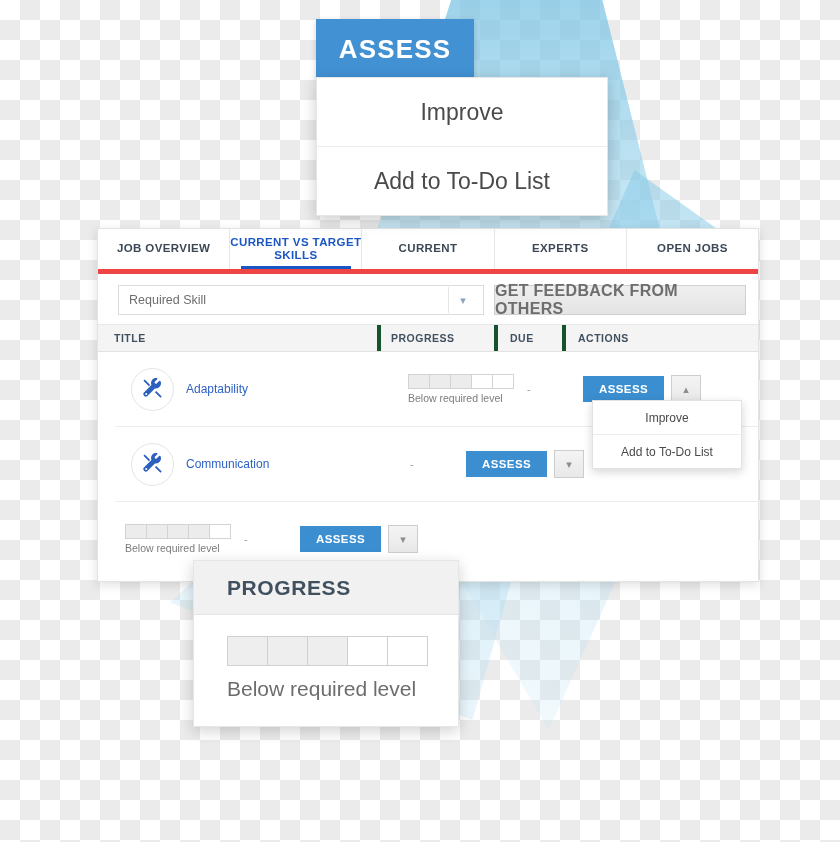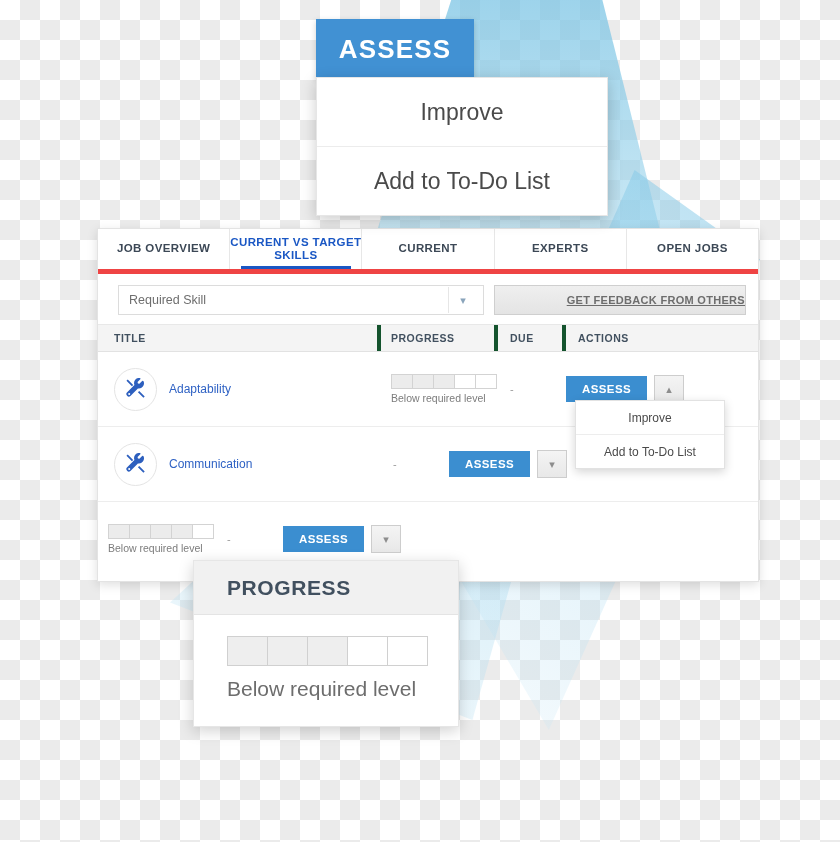--- a/index.html
+++ b/index.html
@@ -63,33 +63,33 @@
     padding:0 6px 0 10px;font-size:12.5px;color:#6e6e6e;cursor:pointer;
   }
   .select .chev{
     width:28px;height:26px;border-left:1px solid #e6e6e6;
     display:flex;align-items:center;justify-content:center;color:#8aa4bb;font-size:11px;
   }
   .fb-btn{
     width:250px;height:28px;border:1px solid #cfcfcf;
     background:linear-gradient(180deg,#efefef,#e4e4e4);
     display:flex;align-items:center;justify-content:flex-end;
-    font-size:11px;font-weight:bold;letter-spacing:.3px;color:#6d6d6d;cursor:pointer;text-decoration:underline;
+    font-size:16px;font-weight:bold;letter-spacing:.3px;color:#6d6d6d;cursor:pointer;
   }
 
   
   .thead{display:flex;background:#f4f4f4;border-top:1px solid #e8e8e8;border-bottom:1px solid #e2e2e2;height:26px;align-items:center;}
   .th{font-size:10.5px;font-weight:bold;letter-spacing:.5px;color:#41505f;border-right:4px solid #14532d;height:100%;display:flex;align-items:center;}
   .th:last-child{border-right:none;}
   .c-title{width:283px;padding-left:16px;box-sizing:border-box;}
   .c-prog{width:117px;padding-left:10px;box-sizing:border-box;}
   .c-due{width:68px;padding-left:12px;box-sizing:border-box;}
   .c-act{flex:1;padding-left:12px;box-sizing:border-box;}
 
-  .row{display:flex;align-items:center;height:74px;border-bottom:1px solid #ededed;position:relative;}
+  .row{display:flex;align-items:center;height:74px;border-bottom:1px solid #ededed;position:relative;margin-left:17px;}
   .row:last-child{border-bottom:none;}
   .cell{height:100%;display:flex;align-items:center;box-sizing:border-box;}
 
   .skill{display:flex;align-items:center;gap:12px;}
   .skill-badge{
     width:41px;height:41px;border-radius:50%;border:1px solid #e4e4e4;background:#fff;
     display:flex;align-items:center;justify-content:center;flex:none;
   }
   .skill-name{font-size:12px;color:#2f62c4;}
 

